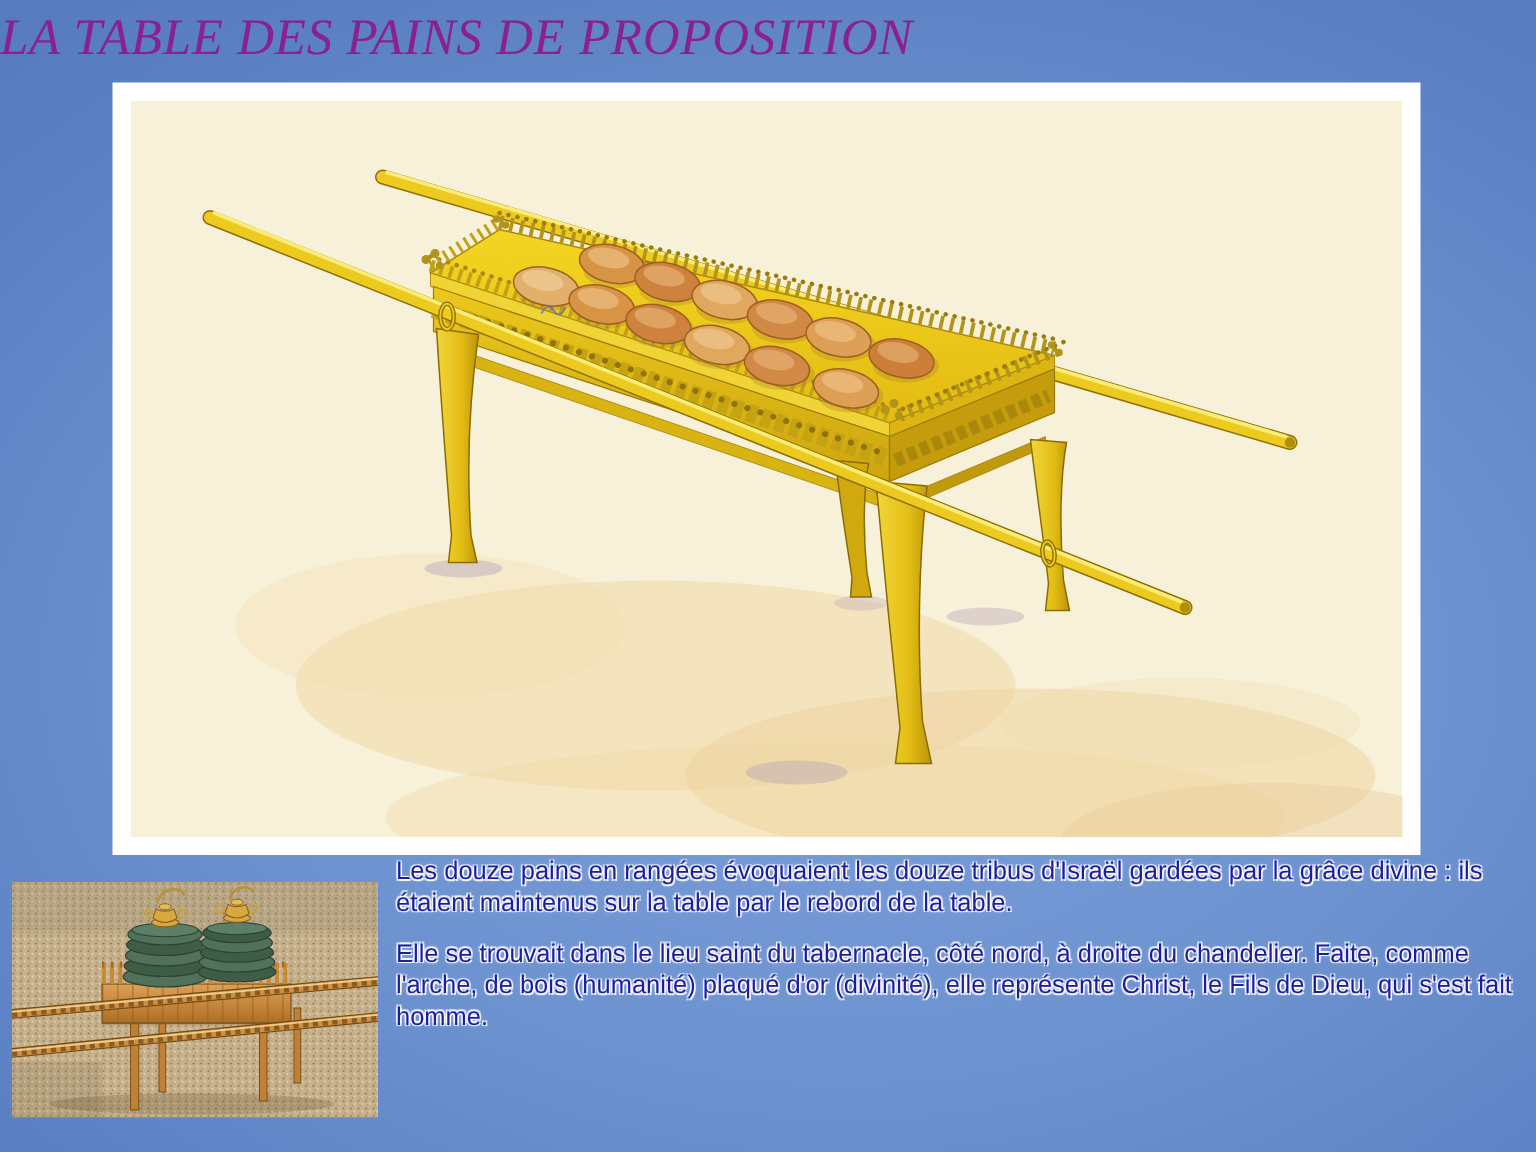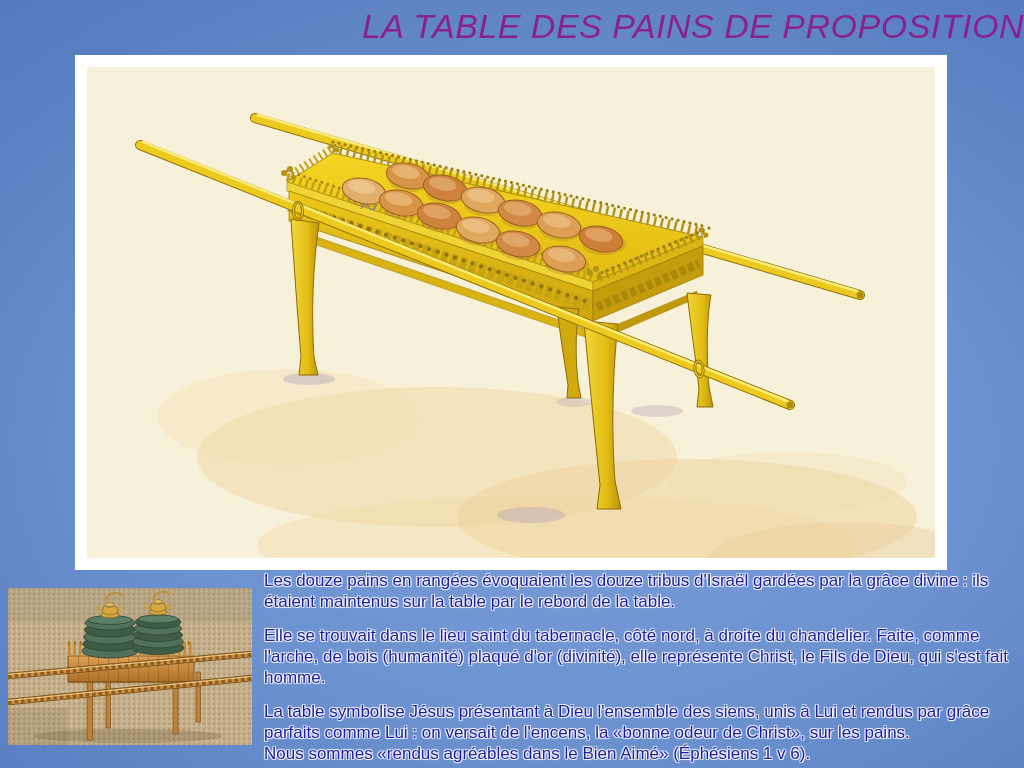--- a/index.html
+++ b/index.html
@@ -2,22 +2,22 @@
 <html><head>
 <meta charset="utf-8">
 <style>
   html,body{margin:0;padding:0;background:#333;}
   .slide{
     position:relative;width:1024px;height:768px;overflow:hidden;
     background:radial-gradient(ellipse 900px 620px at 55% 58%, #7b9ed9 0%, #6c92d0 45%, #5a80c3 80%, #5479bd 100%);
     font-family:"Liberation Sans", sans-serif;
   }
   .title{
-    position:absolute;top:6px;left:0;right:0;text-align:right;
-    font-family:Liberation Sans, sans-serif;font-style:italic;
+    position:absolute;top:6px;left:0;right:0;text-align:left;
+    font-family:Liberation Serif, serif;font-style:italic;
     font-size:34px;line-height:40px;letter-spacing:0.5px;color:#8b2191;
   }
   .main-frame{
     position:absolute;left:75px;top:55px;width:872px;height:515px;
     background:#ffffff;padding:12px;box-sizing:border-box;
   }
   .main-frame svg{display:block;}
   .small-photo{
     position:absolute;left:8px;top:588px;width:244px;height:157px;
   }
@@ -288,17 +288,15 @@
         <line x1="0" y1="114" x2="244" y2="90" stroke="#cf9040" stroke-width="5"></line>
         <line x1="0" y1="114" x2="244" y2="90" stroke="#8a5c22" stroke-width="4.5" stroke-dasharray="3.5 3"></line>
         <line x1="0" y1="112.5" x2="244" y2="88.5" stroke="#f0cd8a" stroke-width="1.2"></line>
       </g>
     </svg>
   </figure>
 
   <div class="text-block">
     <p class="para" style="color: rgb(29, 29, 158);">Les douze pains en rangées évoquaient les douze tribus d'Israël gardées par la grâce divine : ils étaient maintenus sur la table par le rebord de la table.</p>
     <p class="para" style="color: rgb(29, 29, 158);">Elle se trouvait dans le lieu saint du tabernacle, côté nord, à droite du chandelier. Faite, comme l'arche, de bois (humanité) plaqué d'or (divinité), elle représente Christ, le Fils de Dieu, qui s'est fait homme.</p>
-    <p class="para" style="color: rgb(29, 29, 158);">La table symbolise Jésus présentant à Dieu l'ensemble des siens, unis à Lui et rendus par grâce parfaits comme Lui : on versait de l'encens, la «bonne odeur de Christ», sur les pains.
-Nous sommes «rendus agréables dans le Bien Aimé» (Éphésiens 1 v 6).</p>
   </div>
 
 </div>
 
 </body></html>

